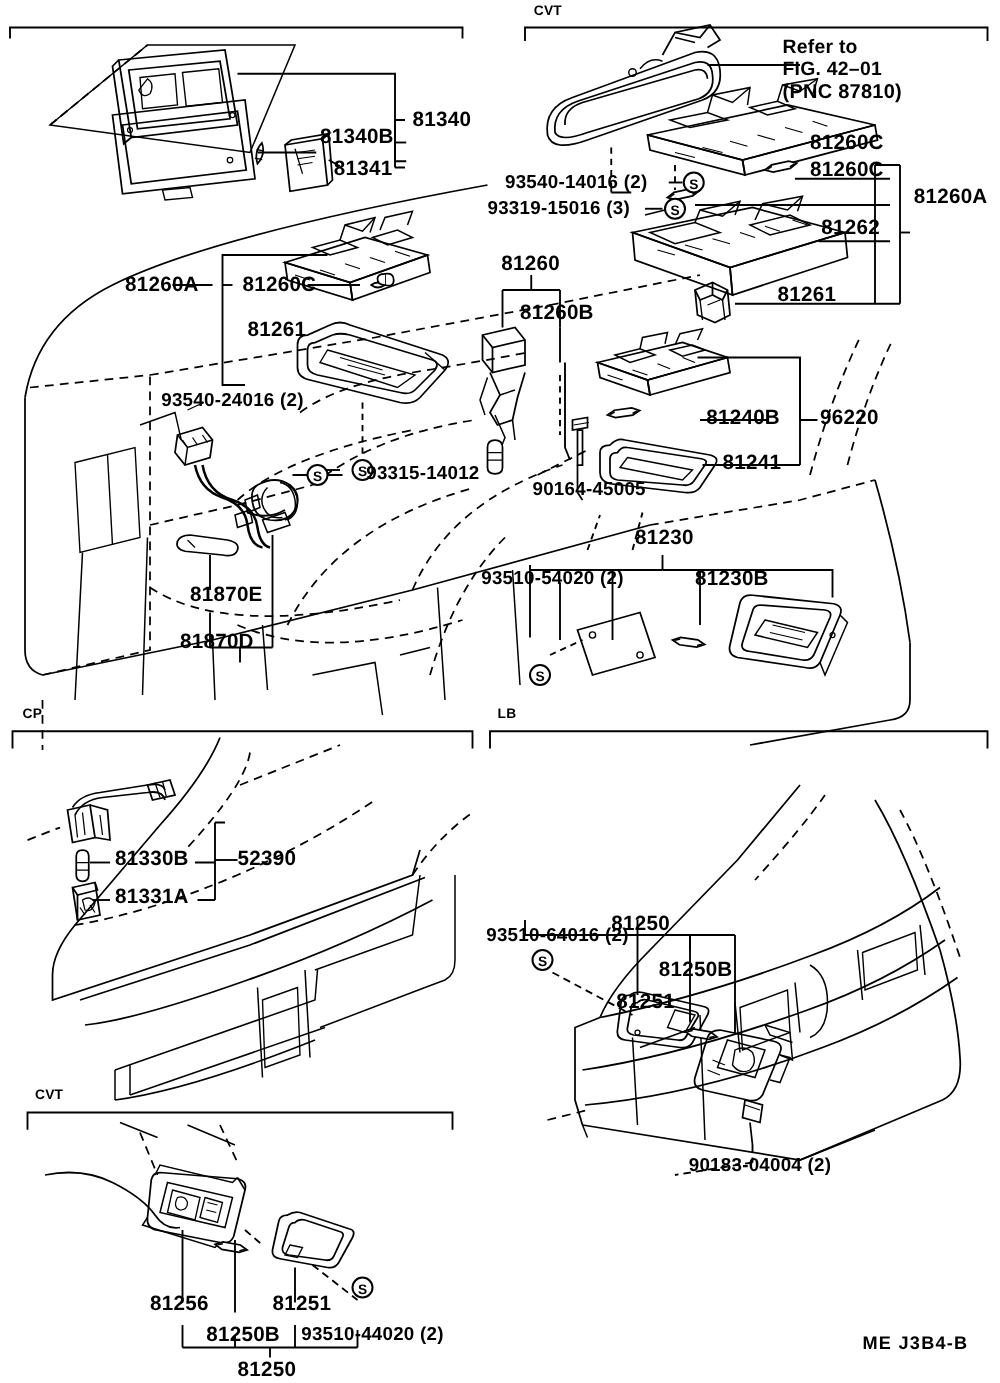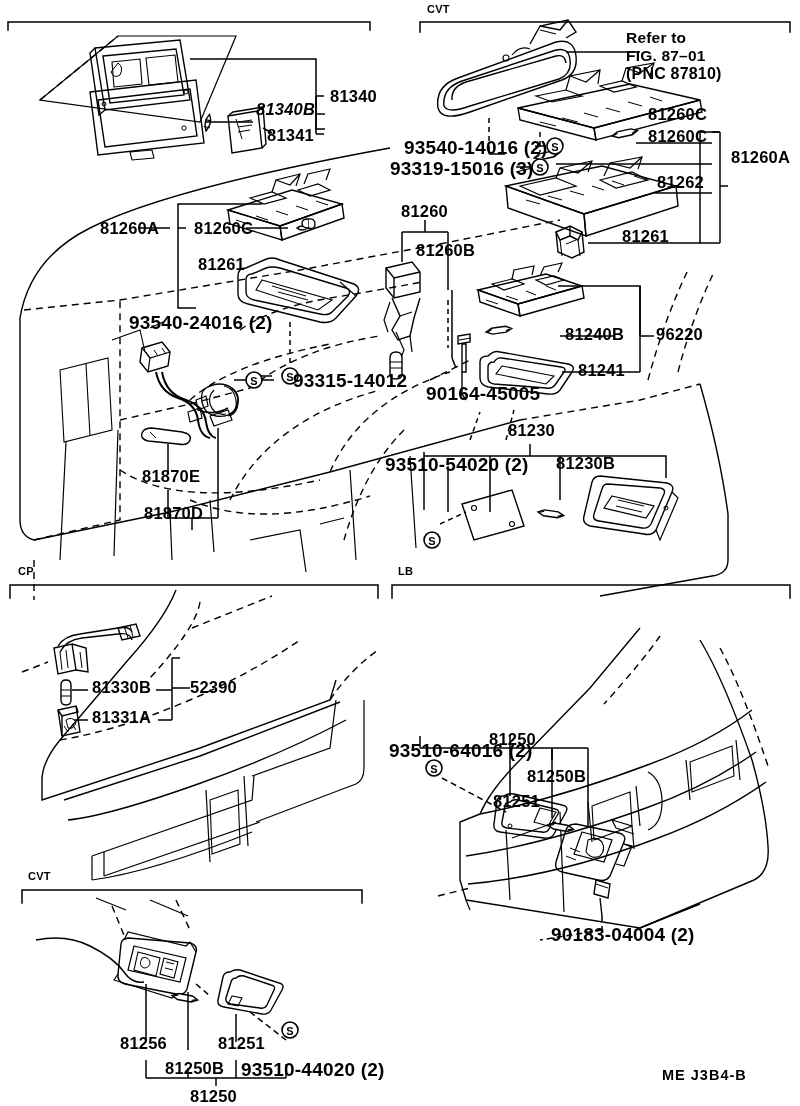--- a/index.html
+++ b/index.html
@@ -4,21 +4,21 @@
 <style>
   html,body{margin:0;padding:0;background:#fff;}
   body{width:800px;height:1106px;position:relative;
        font-family:"Liberation Sans","DejaVu Sans",sans-serif;color:#000;
        overflow:hidden;}
   #stage{position:absolute;inset:0;width:800px;height:1106px;}
   svg{position:absolute;top:0;left:0;width:800px;height:1106px;}
   .lbl{position:absolute;font-weight:700;white-space:nowrap;line-height:1;
        letter-spacing:.2px;}
   .pn{font-size:16.5px;}
-  .pn-s{font-size:19px;}
+  .pn-s{font-size:15px;}
   .sec{font-size:11px;font-weight:700;}
   .refer{font-size:15.5px;font-weight:700;line-height:1.08;}
   .fig{font-size:14.5px;font-weight:700;letter-spacing:1px;}
 </style>
 </head>
 <body>
 
 <div id="stage">
 
 <svg viewBox="0 0 800 1106" xmlns="http://www.w3.org/2000/svg">
@@ -517,46 +517,46 @@
         <text x="290" y="1035" font-size="11" font-weight="700" fill="#000" stroke="none" text-anchor="middle" font-family="Liberation Sans, sans-serif">S</text>
   </g>
 </svg>
 
 <div class="lbl sec" style="left:427px;top:4px;">CVT</div>
 <div class="lbl sec" style="left:18px;top:566px;">CP</div>
 <div class="lbl sec" style="left:398px;top:566px;">LB</div>
 <div class="lbl sec" style="left:28px;top:871px;">CVT</div>
 
 <div class="lbl refer" style="left:626px;top:30px;">Refer to</div>
-<div class="lbl refer" style="left:626px;top:48px;">FIG. 87–01</div>
+<div class="lbl refer" style="left:626px;top:48px;">FIG. 42–01</div>
 <div class="lbl refer" style="left:626px;top:65px;font-size:16px;">(PNC 87810)</div>
 
 <div class="lbl pn" style="left:330px;top:88px;">81340</div>
-<div class="lbl pn" style="left:256px;top:101px;font-style:italic;">81340B</div>
+<div class="lbl pn" style="left:256px;top:101px;">81340B</div>
 <div class="lbl pn" style="left:267px;top:127px;">81341</div>
 
 <div class="lbl pn" style="left:648px;top:106px;">81260C</div>
 <div class="lbl pn" style="left:648px;top:128px;">81260C</div>
 <div class="lbl pn" style="left:731px;top:149px;">81260A</div>
 <div class="lbl pn" style="left:657px;top:174px;">81262</div>
 <div class="lbl pn" style="left:622px;top:228px;">81261</div>
 
 <div class="lbl pn-s" style="left:404px;top:138px;">93540-14016 (2)</div>
 <div class="lbl pn-s" style="left:390px;top:159px;">93319-15016 (3)</div>
 
 <div class="lbl pn" style="left:100px;top:220px;">81260A</div>
 <div class="lbl pn" style="left:194px;top:220px;">81260C</div>
 <div class="lbl pn" style="left:198px;top:256px;">81261</div>
 <div class="lbl pn" style="left:401px;top:203px;">81260</div>
 <div class="lbl pn" style="left:416px;top:242px;">81260B</div>
 
 <div class="lbl pn-s" style="left:129px;top:313px;">93540-24016 (2)</div>
 <div class="lbl pn-s" style="left:293px;top:371px;">93315-14012</div>
 
-<div class="lbl pn" style="left:142px;top:468px;">81870E</div>
+<div class="lbl pn" style="left:152px;top:468px;">81870E</div>
 <div class="lbl pn" style="left:144px;top:505px;">81870D</div>
 
 <div class="lbl pn" style="left:656px;top:326px;">96220</div>
 <div class="lbl pn" style="left:565px;top:326px;">81240B</div>
 <div class="lbl pn" style="left:578px;top:362px;">81241</div>
 
 <div class="lbl pn-s" style="left:426px;top:384px;">90164-45005</div>
 
 <div class="lbl pn" style="left:508px;top:422px;">81230</div>
 <div class="lbl pn" style="left:556px;top:455px;">81230B</div>
@@ -571,15 +571,15 @@
 <div class="lbl pn" style="left:493px;top:793px;">81251</div>
 <div class="lbl pn-s" style="left:389px;top:741px;">93510-64016 (2)</div>
 <div class="lbl pn-s" style="left:551px;top:925px;">90183-04004 (2)</div>
 
 <div class="lbl pn" style="left:120px;top:1035px;">81256</div>
 <div class="lbl pn" style="left:165px;top:1060px;">81250B</div>
 <div class="lbl pn" style="left:218px;top:1035px;">81251</div>
 <div class="lbl pn" style="left:190px;top:1088px;">81250</div>
 <div class="lbl pn-s" style="left:241px;top:1060px;">93510-44020 (2)</div>
 
-<div class="lbl fig" style="left:662px;top:1068px;">ME  J3B4-B</div>
+<div class="lbl fig" style="left:690px;top:1068px;">ME  J3B4-B</div>
 
 </div>
 
 </body></html>

